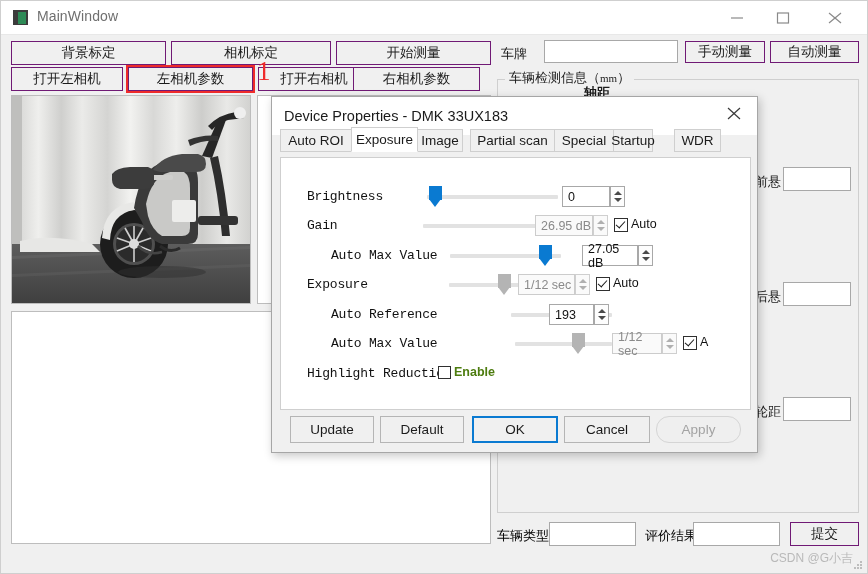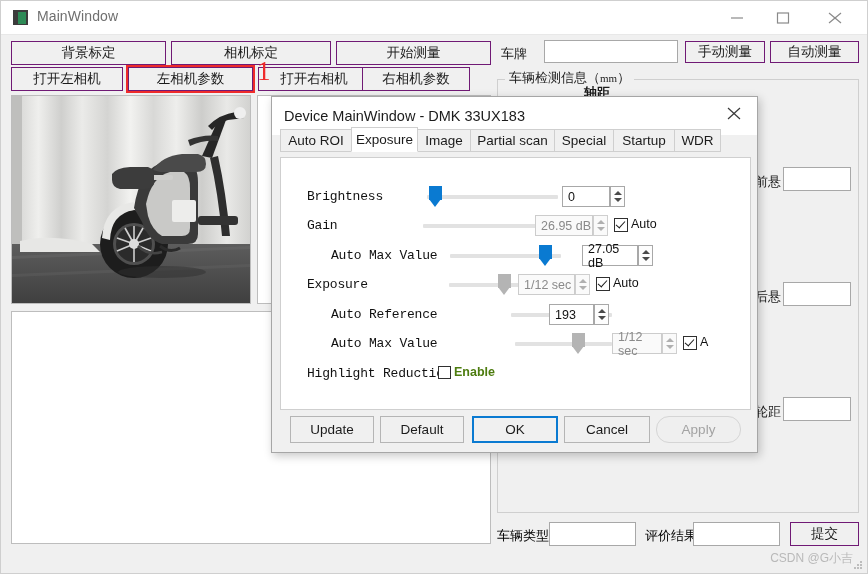--- a/index.html
+++ b/index.html
@@ -30,21 +30,21 @@
     display:flex;align-items:center;justify-content:center;
   }
   .btn-row1{position:absolute;height:24px;top:40px;}
   .b-bg{left:10px;width:155px;}
   .b-cam{left:170px;width:160px;}
   .b-start{left:335px;width:155px;}
   .btn-row2{position:absolute;height:24px;top:66px;}
   .b-openl{left:10px;width:112px;}
   .b-paraml{left:127px;width:125px;}
   .b-openr{left:257px;width:112px;}
-  .b-paramr{left:361px;width:108px;}
+  .b-paramr{left:352px;width:127px;}
   .hl-box{position:absolute;left:125px;top:64px;width:129px;height:28px;border:2px solid #ef2b2b;box-sizing:border-box;}
   .hl-num{position:absolute;left:256px;top:57px;font-size:27px;color:#ef2b2b;font-family:"Liberation Serif","DejaVu Serif",serif;font-weight:400;line-height:1;}
 
   
   .preview{position:absolute;left:10px;top:94px;width:240px;height:209px;background:#ffffff;border:1px solid #bdbdbd;box-sizing:border-box;overflow:hidden;}
   .preview .photo{position:absolute;left:0;top:0;width:238px;height:207px;}
   .panel2{position:absolute;left:10px;top:310px;width:480px;height:233px;background:#ffffff;border:1px solid #bdbdbd;box-sizing:border-box;}
   .preview2{position:absolute;left:256px;top:94px;width:234px;height:209px;background:#ffffff;border:1px solid #bdbdbd;box-sizing:border-box;}
 
   
@@ -269,36 +269,36 @@
         <rect x="5" y="5" width="2" height="2"></rect>
         <rect x="8" y="5" width="2" height="2"></rect>
         <rect x="2" y="8" width="2" height="2"></rect>
         <rect x="5" y="8" width="2" height="2"></rect>
         <rect x="8" y="8" width="2" height="2"></rect>
       </g>
     </svg>
 
   <div class="dialog">
     <div class="dlg-titlebar">
-      <div class="dlg-title">Device MainWindow - DMK 33UX183</div>
+      <div class="dlg-title">Device Properties - DMK 33UX183</div>
       <div class="dlg-close">
         <svg width="15" height="14">
             <line x1="1" y1="1" x2="13" y2="12" stroke="#3a3a3a" stroke-width="1.2"></line>
             <line x1="13" y1="1" x2="1" y2="12" stroke="#3a3a3a" stroke-width="1.2"></line>
           </svg>
       </div>
     </div>
 
     <div class="tabstrip" id="tabstrip">
         <div class="tab" style="left: 0px; width: 72px;">Auto ROI</div>
         <div class="tab active" style="left: 71px; width: 67px;">Exposure</div>
-        <div class="tab" style="left: 137px; width: 54px;">Image</div>
+        <div class="tab" style="left: 137px; width: 46px;">Image</div>
         <div class="tab" style="left: 190px; width: 85px;">Partial scan</div>
         <div class="tab" style="left: 274px; width: 60px;">Special</div>
-        <div class="tab" style="left: 333px; width: 62px;">Startup</div>
+        <div class="tab" style="left: 333px; width: 40px;">Startup</div>
         <div class="tab" style="left: 394px; width: 47px;">WDR</div>
       </div>
     <div class="tabbody" id="tabbody">
         <div class="row" style="top: 26px;">
           <div class="row-lbl lbl-l1">Brightness</div>
           <div class="track" style="left: 146px; width: 131px;"></div>
           <div class="thumb blue" style="left: 148.36px;">
             <div class="tbody"></div>
             <div class="tpoint"></div>
           </div>

